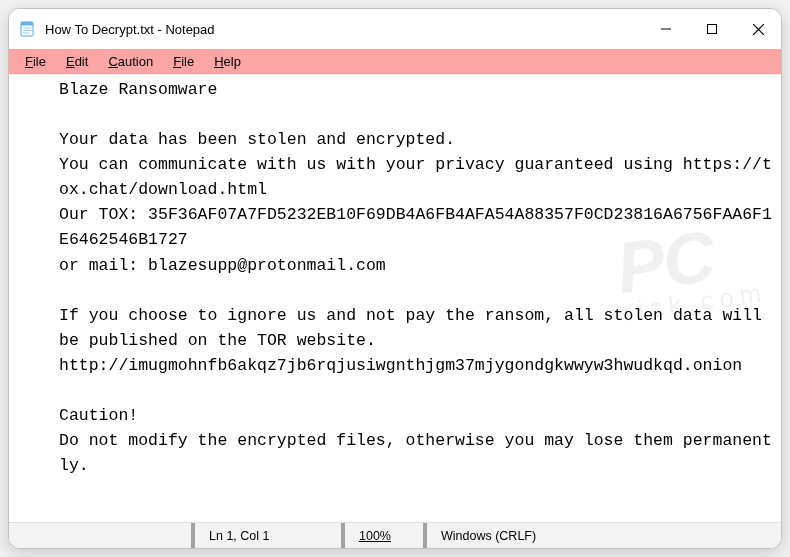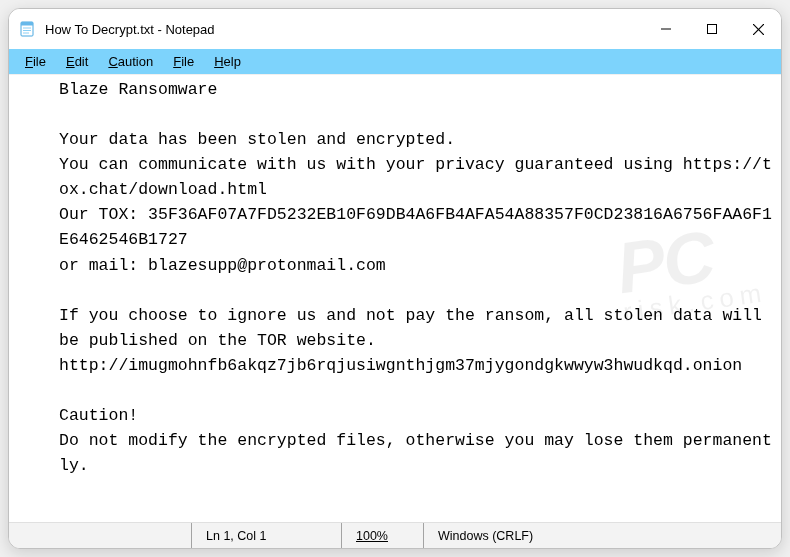--- a/index.html
+++ b/index.html
@@ -56,21 +56,21 @@
       background: transparent;
       border: none;
       font-family: inherit;
     }
     .win-btn svg { display: block; }
     .menubar {
       height: 26px;
       display: flex;
       align-items: center;
       padding: 0 6px;
-      background: #7dd3fc;
+      background: #fca5a5;
       border-bottom: 1px solid #f0f0f0;
     }
     .menu-item {
       font-size: 13px;
       color: #000;
       padding: 2px 10px;
       text-decoration: underline;
       text-decoration-color: transparent;
     }
     .menu-item::first-letter { text-decoration: underline; }
@@ -90,21 +90,21 @@
     }
     .statusbar {
       height: 26px;
       background: #f3f3f3;
       border-top: 1px solid #e0e0e0;
       display: flex;
       font-size: 12.5px;
       color: #000;
     }
     .status-cell {
-      border-left: 1px solid #a3a3a3;
+      border-left: 4px solid #a3a3a3;
       display: flex;
       align-items: center;
       padding: 0 14px;
       white-space: nowrap;
     }
     .status-spacer {
       flex: 0 0 182px;
     }
     .status-lncol { flex: 0 0 150px; }
     .status-zoom { flex: 0 0 70px; text-decoration: underline; }

